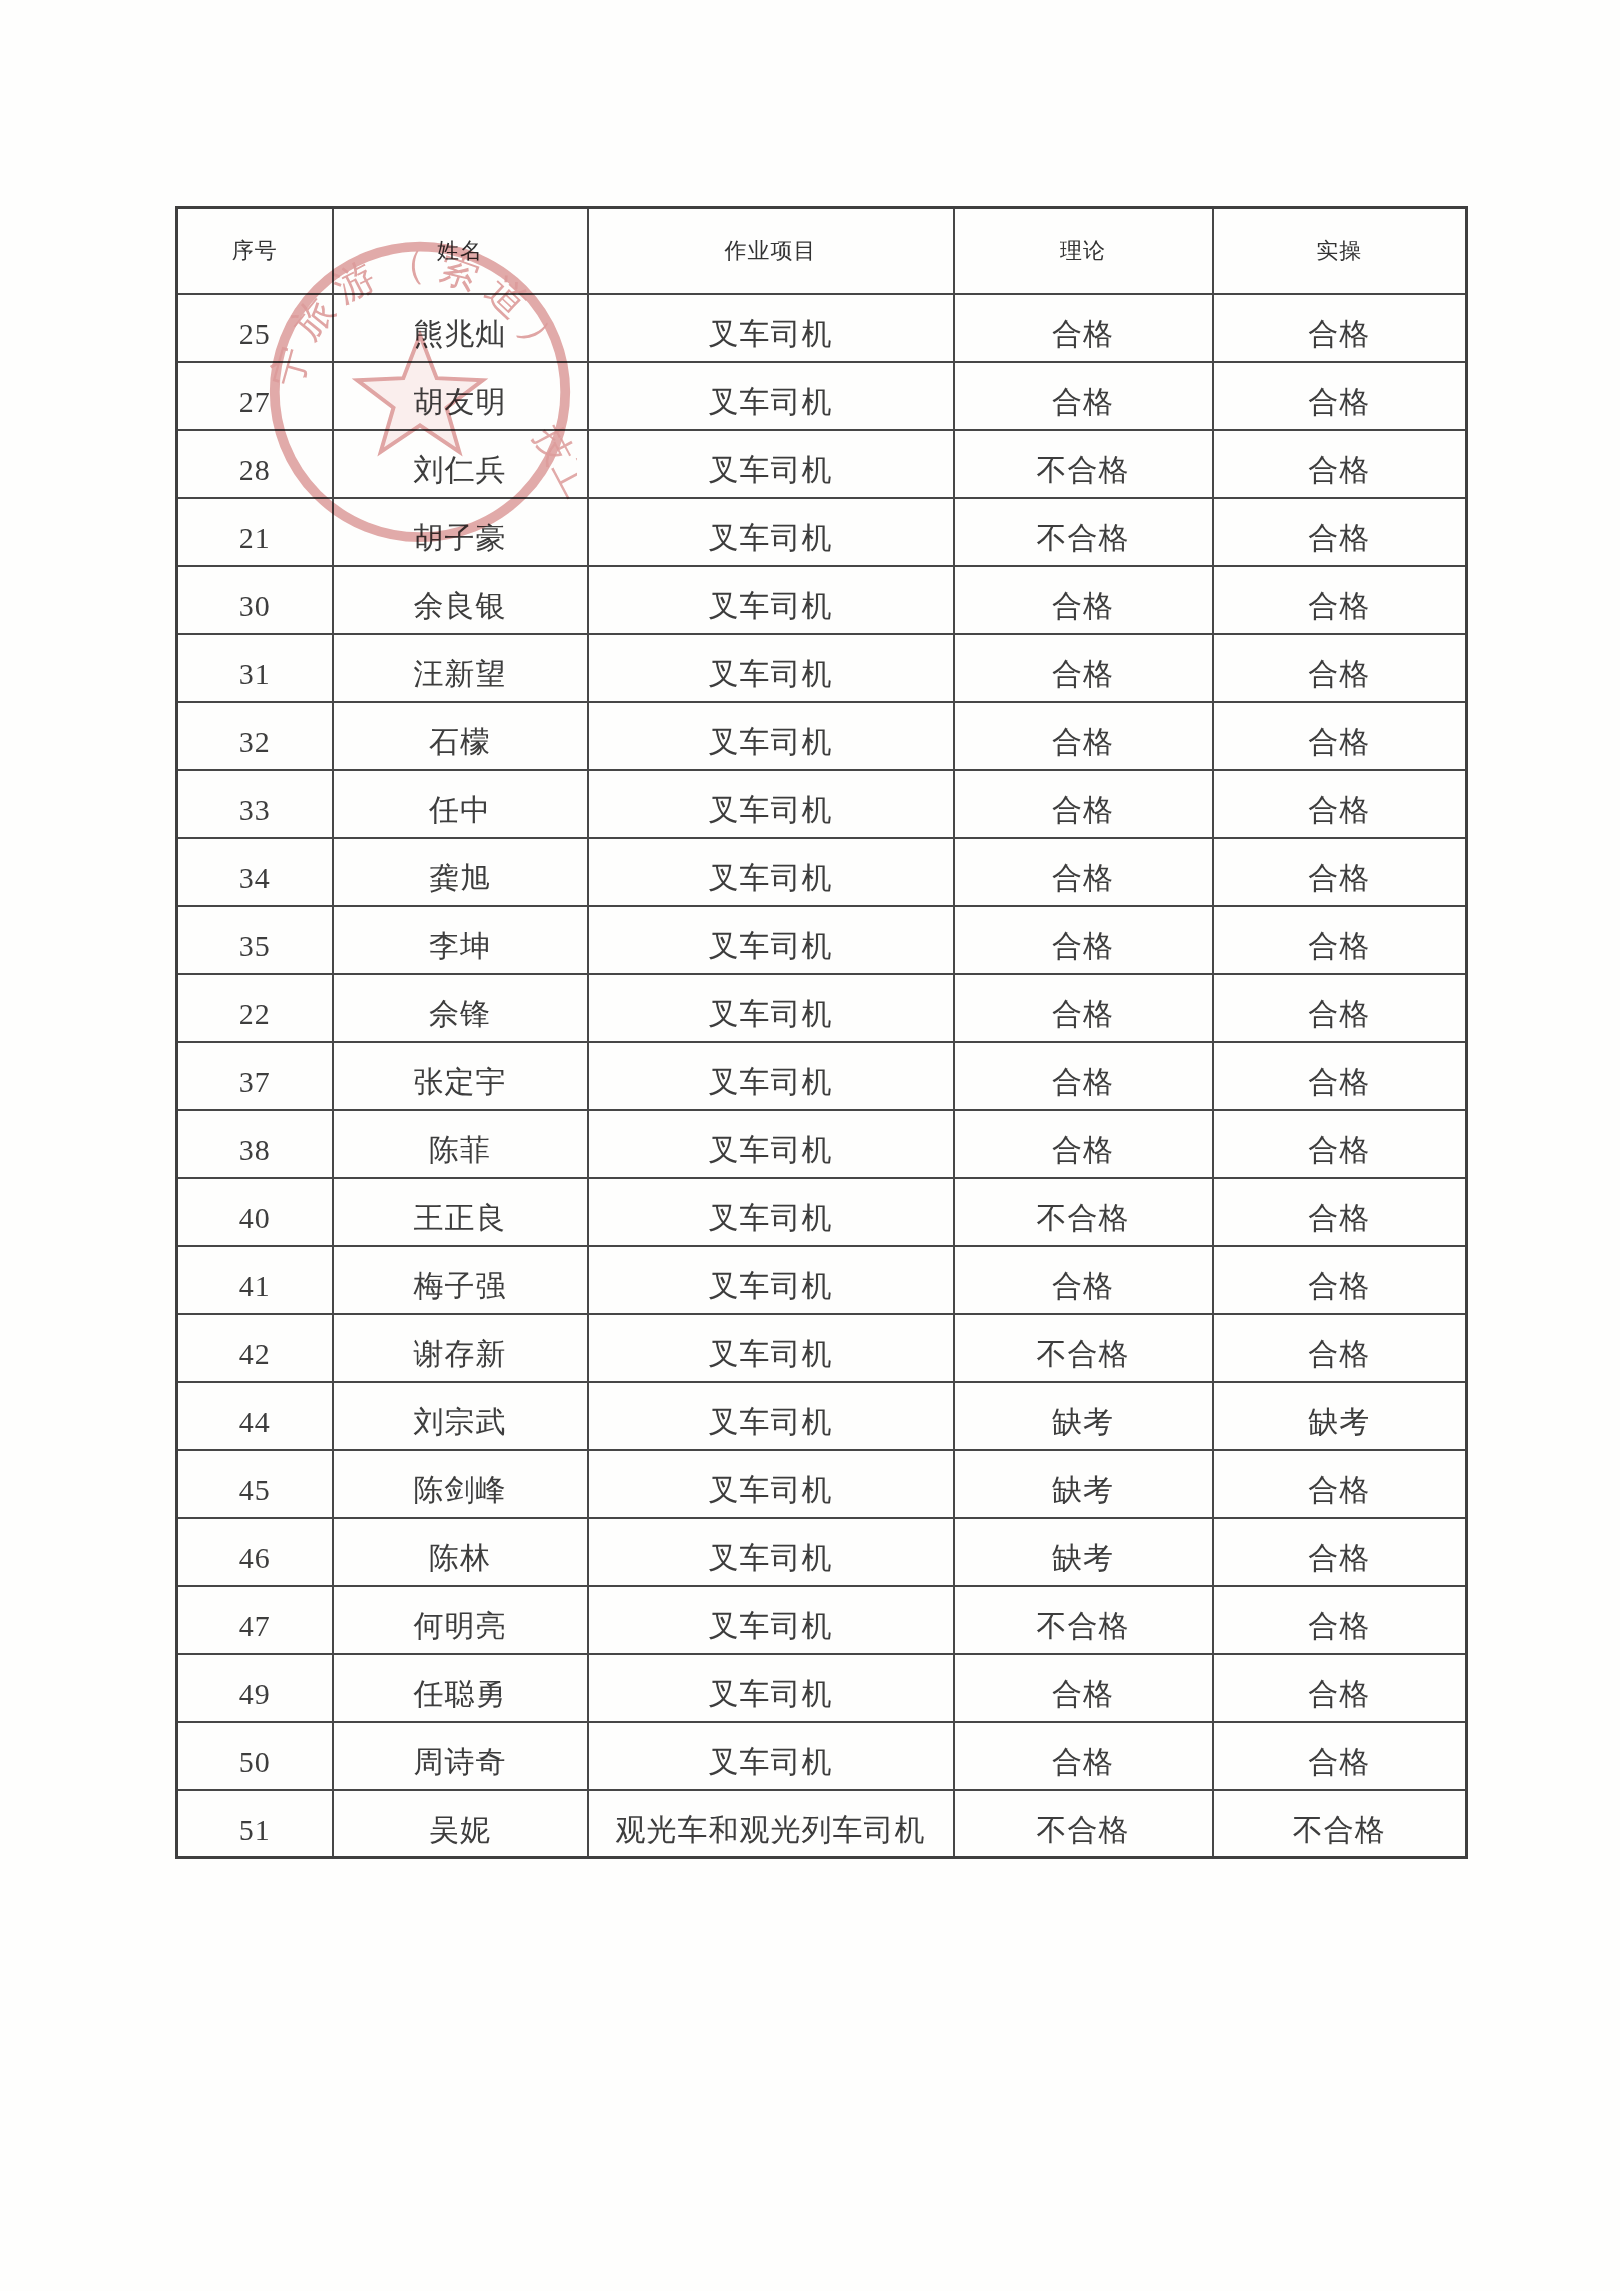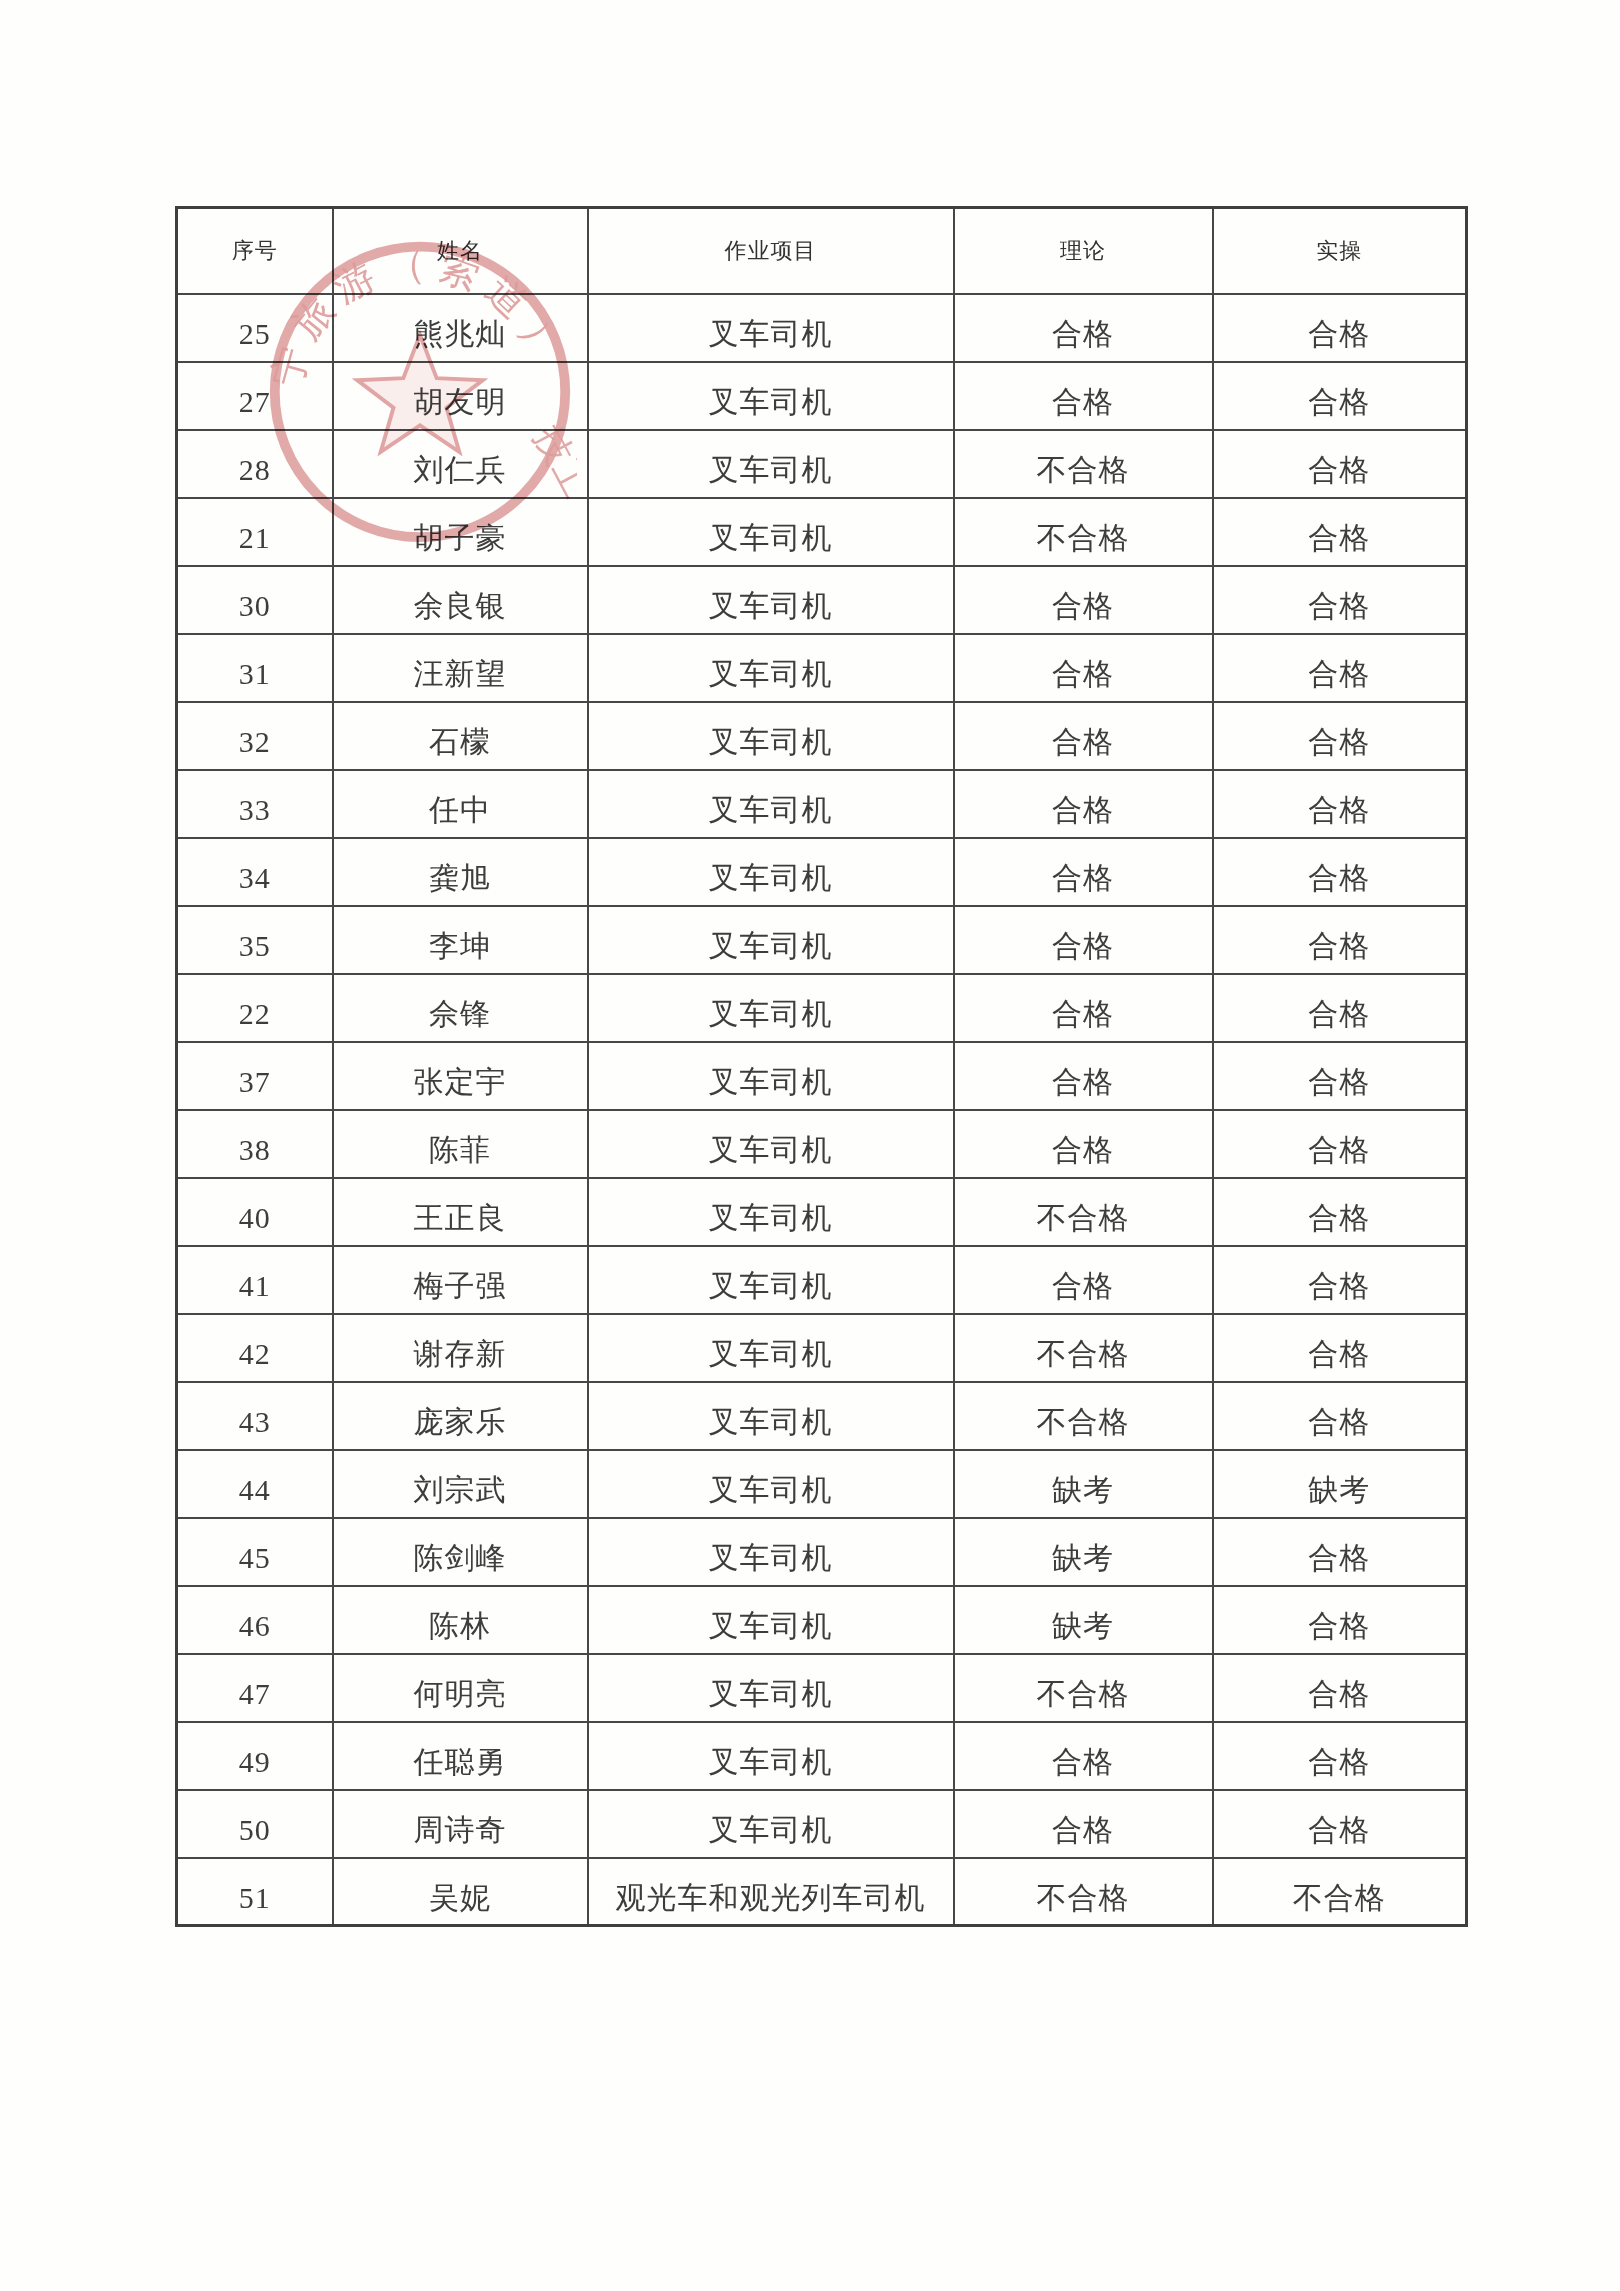--- a/index.html
+++ b/index.html
@@ -181,27 +181,20 @@
           <td>合格</td>
         </tr>
         <tr>
           <td>42</td>
           <td>谢存新</td>
           <td>叉车司机</td>
           <td>不合格</td>
           <td>合格</td>
         </tr>
         <tr>
-          <td>43</td>
-          <td>庞家乐</td>
-          <td>叉车司机</td>
-          <td>不合格</td>
-          <td>合格</td>
-        </tr>
-        <tr>
           <td>44</td>
           <td>刘宗武</td>
           <td>叉车司机</td>
           <td>缺考</td>
           <td>缺考</td>
         </tr>
         <tr>
           <td>45</td>
           <td>陈剑峰</td>
           <td>叉车司机</td>

